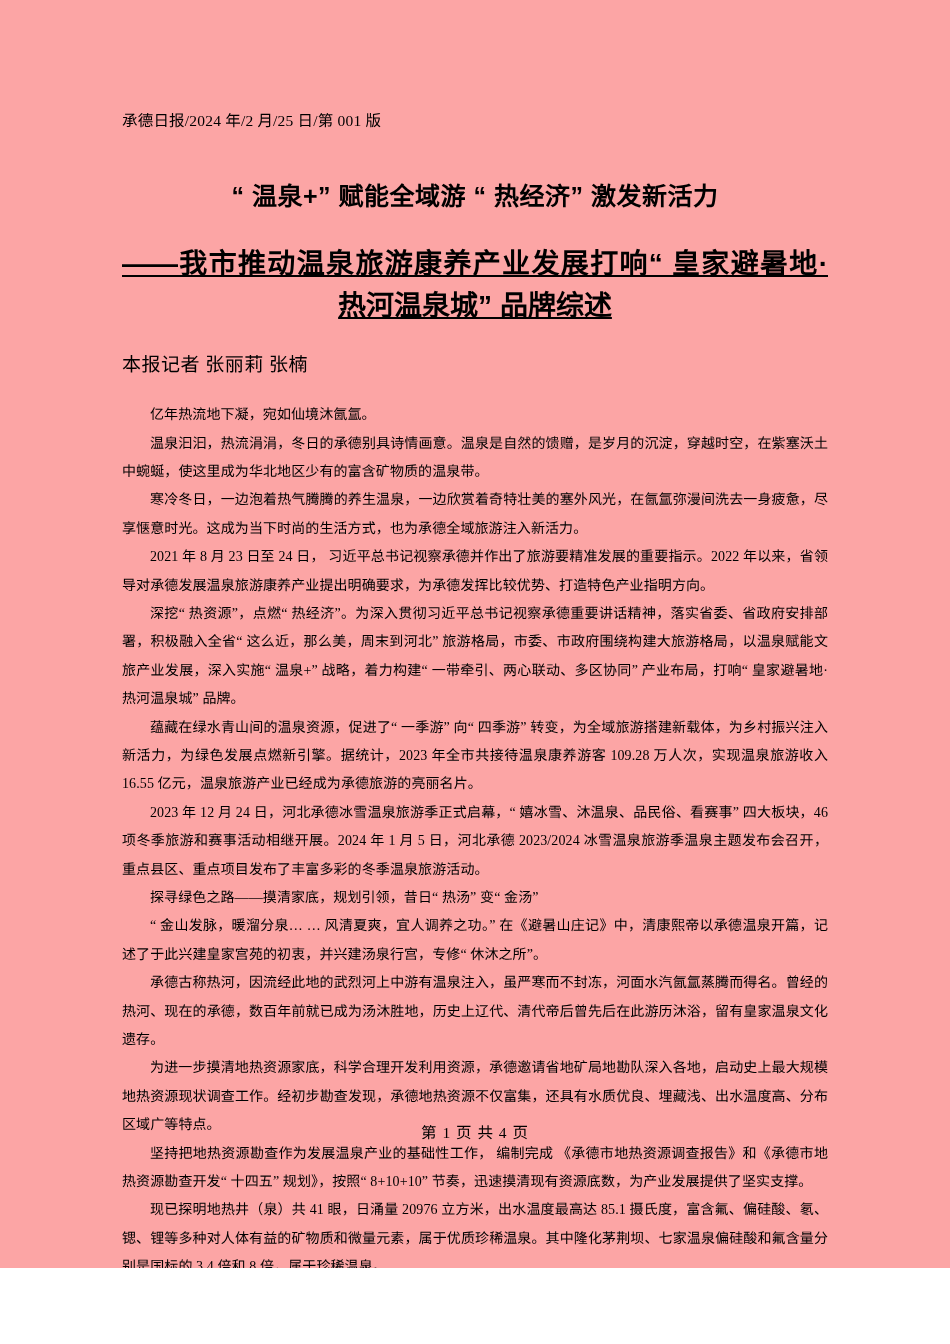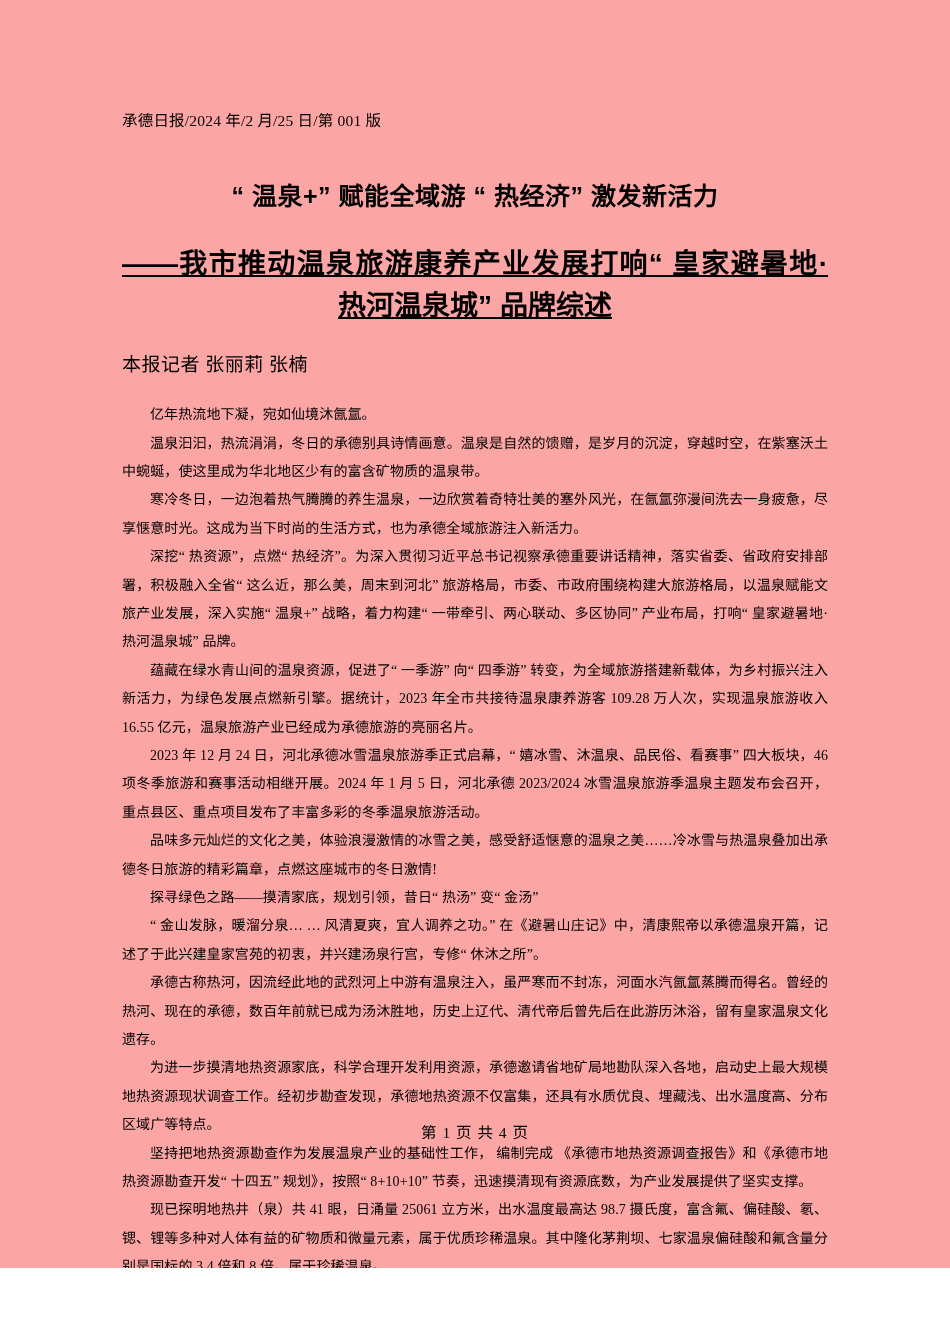--- a/index.html
+++ b/index.html
@@ -107,29 +107,29 @@
     <div class="headline-block">
       <h1 class="headline-main">“ 温泉+” 赋能全域游  “ 热经济” 激发新活力</h1>
       <h2 class="headline-sub">——我市推动温泉旅游康养产业发展打响“ 皇家避暑地· 热河温泉城” 品牌综述</h2>
       <div class="byline">本报记者  张丽莉  张楠</div>
     </div>
 
     <div class="article">
       <p>亿年热流地下凝，宛如仙境沐氤氲。</p>
       <p>温泉汩汩，热流涓涓，冬日的承德别具诗情画意。温泉是自然的馈赠，是岁月的沉淀，穿越时空，在紫塞沃土中蜿蜒，使这里成为华北地区少有的富含矿物质的温泉带。</p>
       <p>寒冷冬日，一边泡着热气腾腾的养生温泉，一边欣赏着奇特壮美的塞外风光，在氤氲弥漫间洗去一身疲惫，尽享惬意时光。这成为当下时尚的生活方式，也为承德全域旅游注入新活力。</p>
+      <p>2021 年 8 月 23 日至 24 日， 习近平总书记视察承德并作出了旅游要精准发展的重要指示。2022 年以来，省领导对承德发展温泉旅游康养产业提出明确要求，为承德发挥比较优势、打造特色产业指明方向。</p>
       <p>深挖“ 热资源”，点燃“ 热经济”。为深入贯彻习近平总书记视察承德重要讲话精神，落实省委、省政府安排部署，积极融入全省“ 这么近，那么美，周末到河北” 旅游格局，市委、市政府围绕构建大旅游格局，以温泉赋能文旅产业发展，深入实施“ 温泉+” 战略，着力构建“ 一带牵引、两心联动、多区协同” 产业布局，打响“ 皇家避暑地· 热河温泉城” 品牌。</p>
       <p>蕴藏在绿水青山间的温泉资源，促进了“ 一季游” 向“ 四季游” 转变，为全域旅游搭建新载体，为乡村振兴注入新活力，为绿色发展点燃新引擎。据统计，2023 年全市共接待温泉康养游客 109.28 万人次，实现温泉旅游收入 16.55 亿元，温泉旅游产业已经成为承德旅游的亮丽名片。</p>
       <p>2023 年 12 月 24 日，河北承德冰雪温泉旅游季正式启幕，“ 嬉冰雪、沐温泉、品民俗、看赛事” 四大板块，46 项冬季旅游和赛事活动相继开展。2024 年 1 月 5 日，河北承德 2023/2024 冰雪温泉旅游季温泉主题发布会召开，重点县区、重点项目发布了丰富多彩的冬季温泉旅游活动。</p>
-      <p>品味多元灿烂的文化之美，体验浪漫激情的冰雪之美，感受舒适惬意的温泉之美……冷冰雪与热温泉叠加出承德冬日旅游的精彩篇章，点燃这座城市的冬日激情!</p>
       <p>探寻绿色之路——摸清家底，规划引领，昔日“ 热汤” 变“ 金汤”</p>
       <p>“ 金山发脉，暖溜分泉… … 风清夏爽，宜人调养之功。” 在《避暑山庄记》中，清康熙帝以承德温泉开篇，记述了于此兴建皇家宫苑的初衷，并兴建汤泉行宫，专修“ 休沐之所”。</p>
       <p>承德古称热河，因流经此地的武烈河上中游有温泉注入，虽严寒而不封冻，河面水汽氤氲蒸腾而得名。曾经的热河、现在的承德，数百年前就已成为汤沐胜地，历史上辽代、清代帝后曾先后在此游历沐浴，留有皇家温泉文化遗存。</p>
       <p>为进一步摸清地热资源家底，科学合理开发利用资源，承德邀请省地矿局地勘队深入各地，启动史上最大规模地热资源现状调查工作。经初步勘查发现，承德地热资源不仅富集，还具有水质优良、埋藏浅、出水温度高、分布区域广等特点。</p>
       <p>坚持把地热资源勘查作为发展温泉产业的基础性工作， 编制完成 《承德市地热资源调查报告》和《承德市地热资源勘查开发“ 十四五” 规划》，按照“ 8+10+10” 节奏，迅速摸清现有资源底数，为产业发展提供了坚实支撑。</p>
-      <p>现已探明地热井（泉）共 41 眼，日涌量 25061 立方米，出水温度最高达 98.7 摄氏度，富含氟、偏硅酸、氡、锶、锂等多种对人体有益的矿物质和微量元素，属于优质珍稀温泉。其中隆化茅荆坝、七家温泉偏硅酸和氟含量分别是国标的 3.4 倍和 8 倍，属于珍稀温泉。</p>
+      <p>现已探明地热井（泉）共 41 眼，日涌量 20976 立方米，出水温度最高达 85.1 摄氏度，富含氟、偏硅酸、氡、锶、锂等多种对人体有益的矿物质和微量元素，属于优质珍稀温泉。其中隆化茅荆坝、七家温泉偏硅酸和氟含量分别是国标的 3.4 倍和 8 倍，属于珍稀温泉。</p>
     </div>
 
   </div>
 
   <div class="footer">第 1 页 共 4 页</div>
 
 </div>
 
 </body></html>

